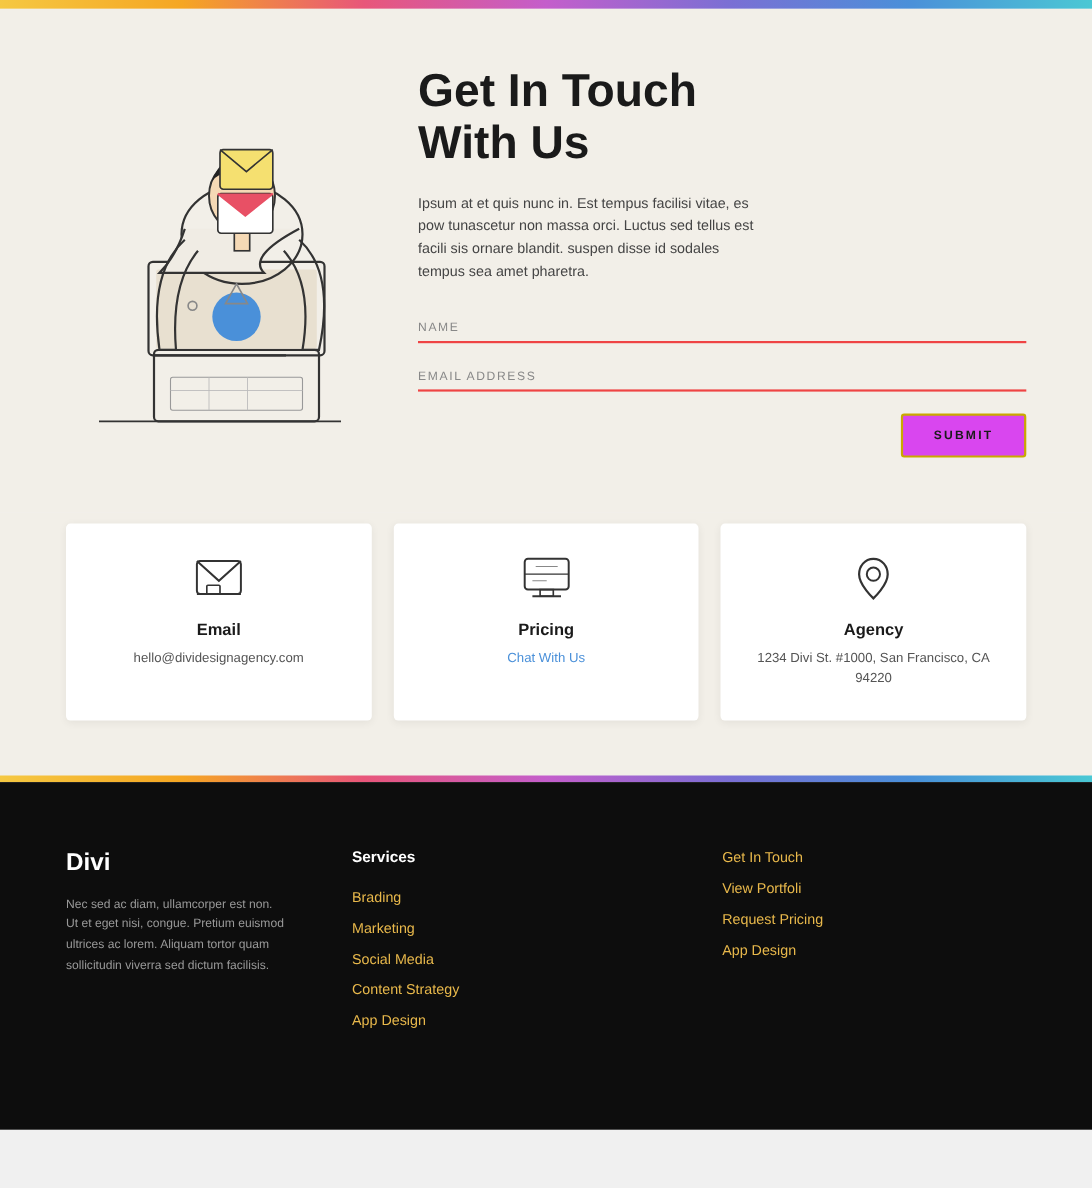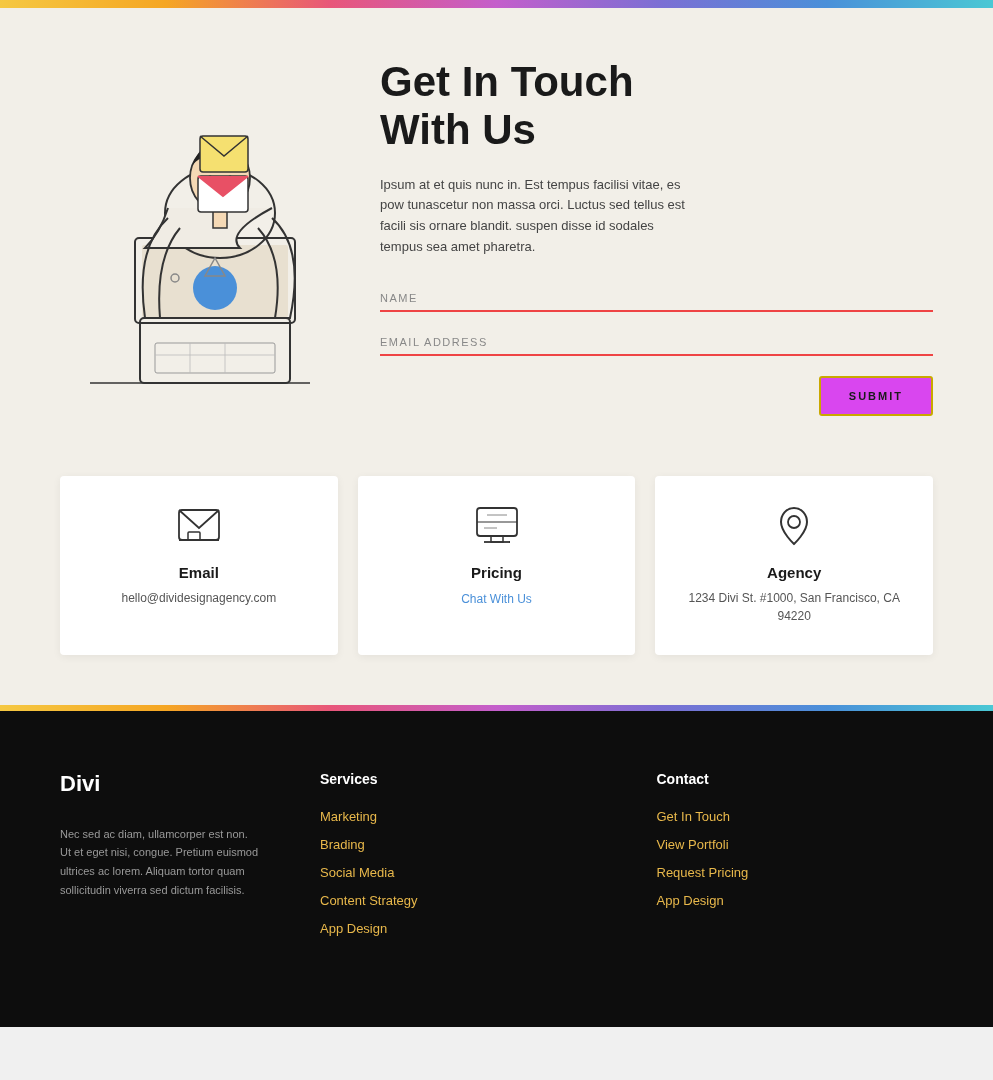--- a/index.html
+++ b/index.html
@@ -190,21 +190,21 @@
     }
 
     .footer-brand {
       flex: 0 0 200px;
     }
 
     .footer-logo {
       font-size: 22px;
       font-weight: 800;
       color: #fff;
-      margin-bottom: 28px;
+      margin-bottom: 16px;
     }
 
     .footer-brand-text {
       font-size: 11px;
       color: #999;
       line-height: 1.7;
     }
 
     .footer-col {
       flex: 1;
@@ -374,39 +374,38 @@
 
     <div class="footer-brand">
       <div class="footer-logo">Divi</div>
       <p class="footer-brand-text">Nec sed ac diam, ullamcorper est non. Ut et eget nisi, congue. Pretium euismod ultrices ac lorem. Aliquam tortor quam sollicitudin viverra sed dictum facilisis.</p>
     </div>
 
     <div class="footer-col">
       <div class="footer-col-title">Services</div>
       <ul class="footer-links">
         <li>
+          <a href="#">Brading</a>
+        </li>
+        <li>
           <a href="#">Marketing</a>
         </li>
         <li>
-          <a href="#">Brading</a>
-        </li>
-        <li>
           <a href="#">Social Media</a>
         </li>
         <li>
           <a href="#">Content Strategy</a>
         </li>
         <li>
           <a href="#">App Design</a>
         </li>
       </ul>
     </div>
 
     <div class="footer-col">
-      <div class="footer-col-title">Contact</div>
       <ul class="footer-links">
         <li>
           <a href="#">Get In Touch</a>
         </li>
         <li>
           <a href="#">View Portfoli</a>
         </li>
         <li>
           <a href="#">Request Pricing</a>
         </li>

